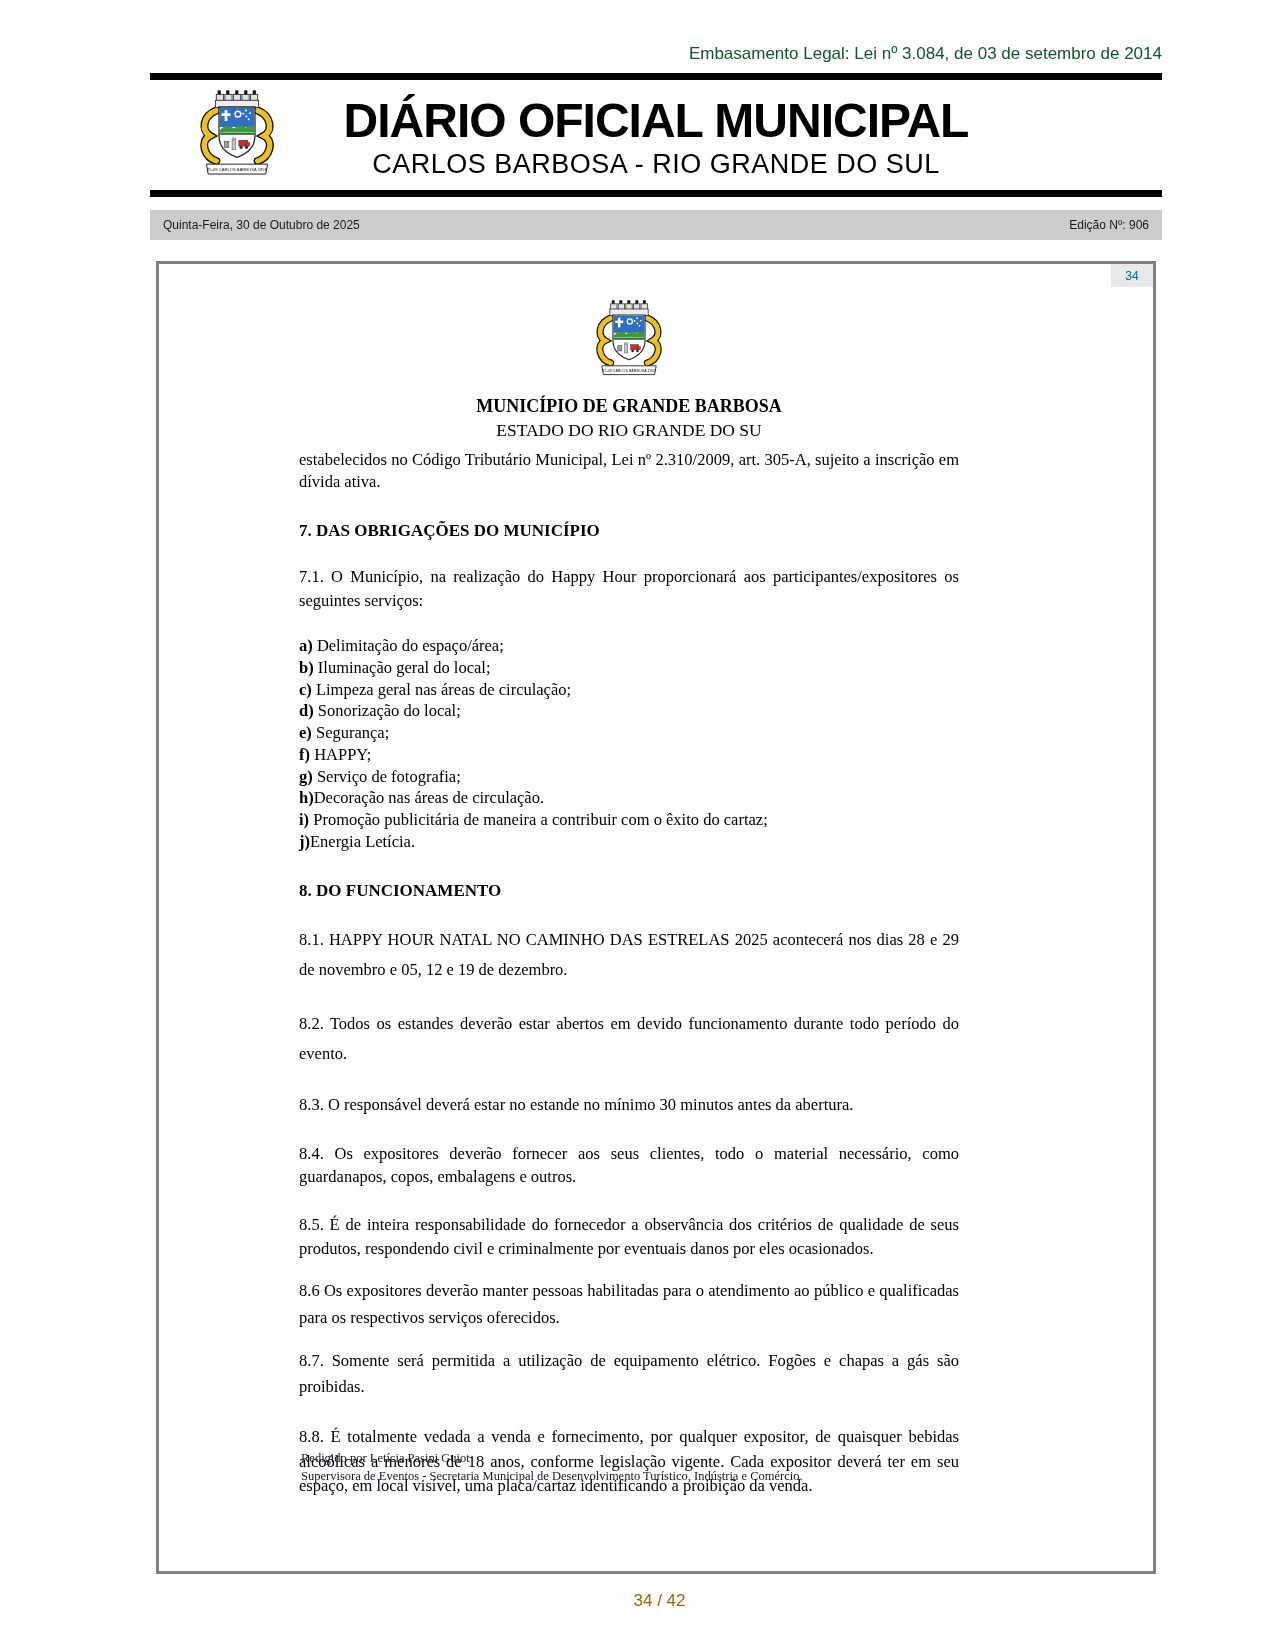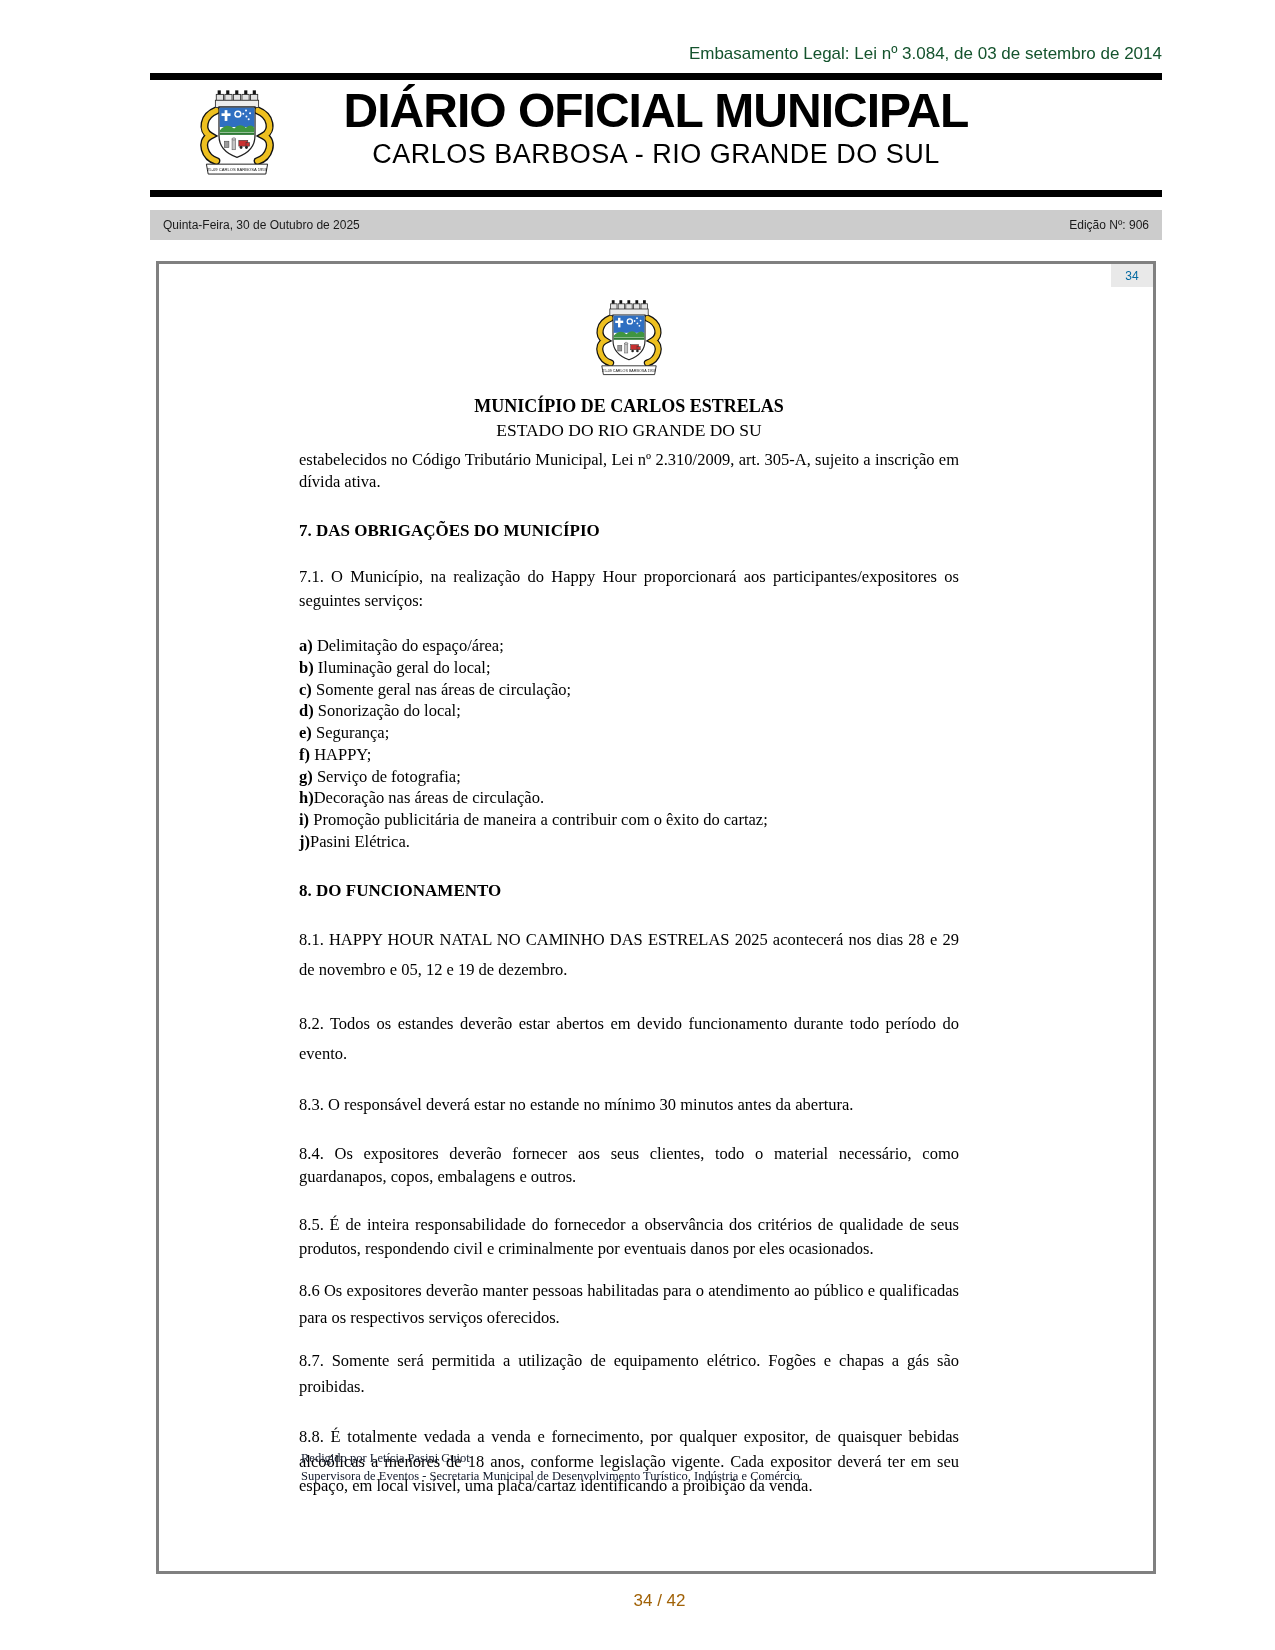--- a/index.html
+++ b/index.html
@@ -5,21 +5,21 @@
   html,body{margin:0;padding:0;background:#ffffff;}
   .page{position:relative;width:1275px;height:1650px;background:#ffffff;overflow:hidden;
         font-family:"Liberation Sans", sans-serif;color:#000;}
   .container{margin-left:150px;width:1012px;}
 
   
   .legal-line{padding-top:44px;text-align:right;font-size:17px;color:#14532d;}
   .rule{height:7px;background:#000;margin-top:9px;}
   .masthead{position:relative;height:100px;margin-top:1px;}
   .coat-header{position:absolute;left:42px;top:3px;width:90px;height:100px;}
-  .masthead-titles{text-align:center;padding-top:6px;}
+  .masthead-titles{text-align:center;padding-top:16px;}
   .m-title{font-size:48px;font-weight:bold;letter-spacing:-1px;line-height:1.0;}
   .m-subtitle{font-size:27px;margin-top:4px;letter-spacing:0.5px;}
 
   .date-bar{margin-top:13px;background:#cccccc;height:30px;display:flex;
             justify-content:space-between;align-items:center;padding:0 13px;font-size:12px;color:#1a1a1a;}
 
   
   .doc-box{margin-top:21px;margin-left:6px;width:1000px;height:1313px;border:3px solid #808080;
            position:relative;background:#fff;box-sizing:border-box;}
   .page-badge{position:absolute;top:0;right:0;width:42px;height:23px;background:#e9e9e9;
@@ -119,39 +119,39 @@
     </div>
 
     <div class="doc-box">
       <div class="page-badge">34</div>
 
       <div class="doc-content">
         <svg class="coat-doc" viewBox="0 0 100 100">
             <use href="#coa"></use>
           </svg>
 
-        <div class="org-title">MUNICÍPIO DE CARLOS ESTRELAS</div>
+        <div class="org-title">MUNICÍPIO DE GRANDE BARBOSA</div>
         <div class="org-subtitle">ESTADO DO RIO GRANDE DO SU</div>
 
         <p class="body-p intro">estabelecidos no Código Tributário Municipal, Lei nº 2.310/2009, art. 305-A, sujeito a inscrição em dívida ativa.</p>
 
         <p class="body-h">7. DAS OBRIGAÇÕES DO MUNICÍPIO</p>
         <p class="body-p lh15">7.1. O Município, na realização do Happy Hour proporcionará aos participantes/expositores os seguintes serviços:</p>
 
         <div class="services">
           <div><b>a)</b><span> Delimitação do espaço/área;</span></div>
           <div><b>b)</b><span> Iluminação geral do local;</span></div>
-          <div><b>c)</b><span> Somente geral nas áreas de circulação;</span></div>
+          <div><b>c)</b><span> Limpeza geral nas áreas de circulação;</span></div>
           <div><b>d)</b><span> Sonorização do local;</span></div>
           <div><b>e)</b><span> Segurança;</span></div>
           <div><b>f)</b><span> HAPPY;</span></div>
           <div><b>g)</b><span> Serviço de fotografia;</span></div>
           <div><b>h)</b><span>Decoração nas áreas de circulação.</span></div>
           <div><b>i)</b><span> Promoção publicitária de maneira a contribuir com o êxito do cartaz;</span></div>
-          <div><b>j)</b><span>Pasini Elétrica.</span></div>
+          <div><b>j)</b><span>Energia Letícia.</span></div>
         </div>
 
         <p class="body-h">8. DO FUNCIONAMENTO</p>
         <p class="body-p lh18">8.1. HAPPY HOUR NATAL NO CAMINHO DAS ESTRELAS 2025 acontecerá nos dias 28 e 29 de novembro e 05, 12 e 19 de dezembro.</p>
         <p class="body-p lh18">8.2. Todos os estandes deverão estar abertos em devido funcionamento durante todo período do evento.</p>
         <p class="body-p lh15">8.3. O responsável deverá estar no estande no mínimo 30 minutos antes da abertura.</p>
         <p class="body-p">8.4. Os expositores deverão fornecer aos seus clientes, todo o material necessário, como guardanapos, copos, embalagens e outros.</p>
         <p class="body-p">8.5. É de inteira responsabilidade do fornecedor a observância dos critérios de qualidade de seus produtos, respondendo civil e criminalmente por eventuais danos por eles ocasionados.</p>
         <p class="body-p lh16">8.6 Os expositores deverão manter pessoas habilitadas para o atendimento ao público e qualificadas para os respectivos serviços oferecidos.</p>
         <p class="body-p lh16">8.7. Somente será permitida a utilização de equipamento elétrico. Fogões e chapas a gás são proibidas.</p>

